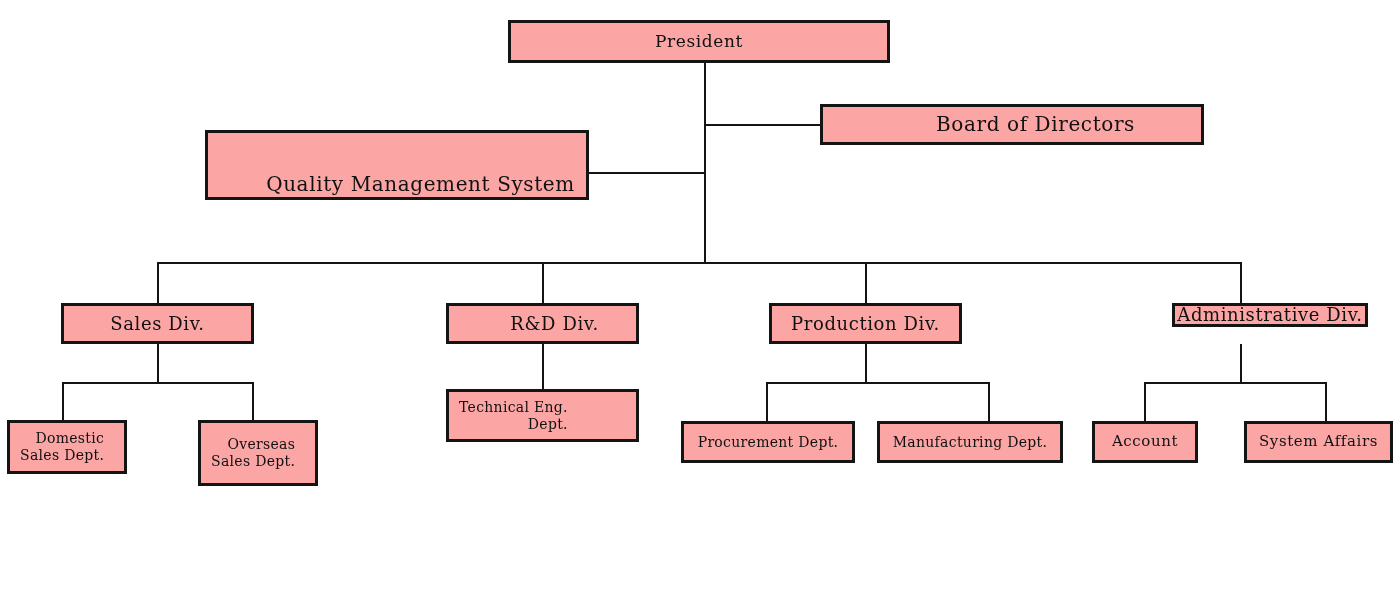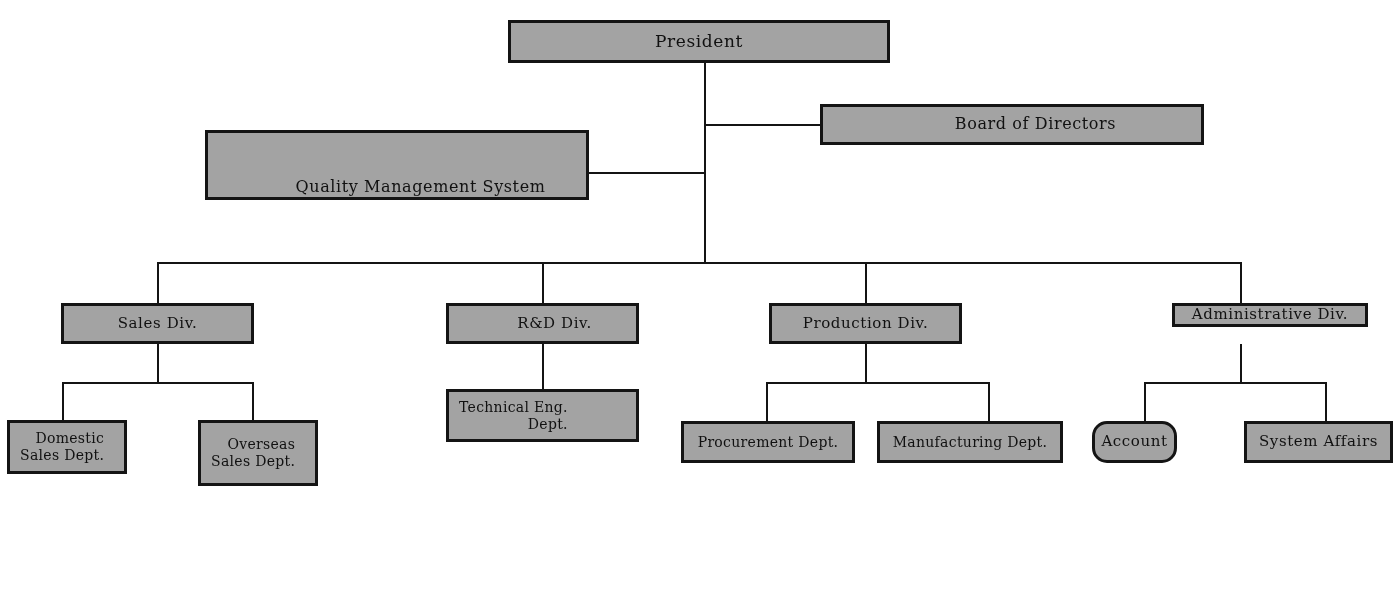--- a/index.html
+++ b/index.html
@@ -21,21 +21,21 @@
     width: 1400px;
     height: 600px;
     background: #ffffff;
   }
 
   
   .node {
     position: absolute;
     box-sizing: border-box;
     border: 3px solid #141414;
-    background: #a3a3a3;
+    background: #fca5a5;
     display: flex;
     align-items: center;
     font-family: "DejaVu Serif", "Liberation Serif", serif;
     color: #111111;
     line-height: 1.18;
     letter-spacing: 0.6px;
   }
   .node.center {
     justify-content: center;
     text-align: center;
@@ -45,22 +45,22 @@
     text-align: right;
     padding-left: 10px;
   }
   .node .label {
     display: block;
     white-space: pre-line;
   }
 
   
   .lvl1 { font-size: 17px; }
-  .lvl2 { font-size: 16px; padding-left: 47px; }
-  .lvl3 { font-size: 15px; }
+  .lvl2 { font-size: 20px; padding-left: 47px; }
+  .lvl3 { font-size: 18px; }
   .lvl4 { font-size: 15px; }
   .lvl4s { font-size: 14px; letter-spacing: 0.3px; }
 
   
   .line {
     position: absolute;
     background: #141414;
   }
   .line.v { width: 1.6px; }
   .line.h { height: 1.6px; }
@@ -142,21 +142,21 @@
 
   <div class="node center lvl4s" style="left:877px; top:421px; width:186px; height:42px;text-align:right;">
     <span class="label">Manufacturing Dept.</span>
   </div>
 
   <div class="line v" style="left:1240px; top:344px; height:39px;"></div>
   <div class="line h" style="left:1144px; top:382px; width:182px;"></div>
   <div class="line v" style="left:1144px; top:382px; height:40px;"></div>
   <div class="line v" style="left:1325px; top:382px; height:40px;"></div>
 
-  <div class="node center lvl4" style="left:1092px; top:421px; width:85px; height:42px;border-radius:15px;">
+  <div class="node center lvl4" style="left:1092px; top:421px; width:106px; height:42px;">
     <span class="label">Account</span>
   </div>
 
   <div class="node center lvl4" style="left:1244px; top:421px; width:149px; height:42px;">
     <span class="label">System Affairs</span>
   </div>
 
 </div>
 
 </body></html>

